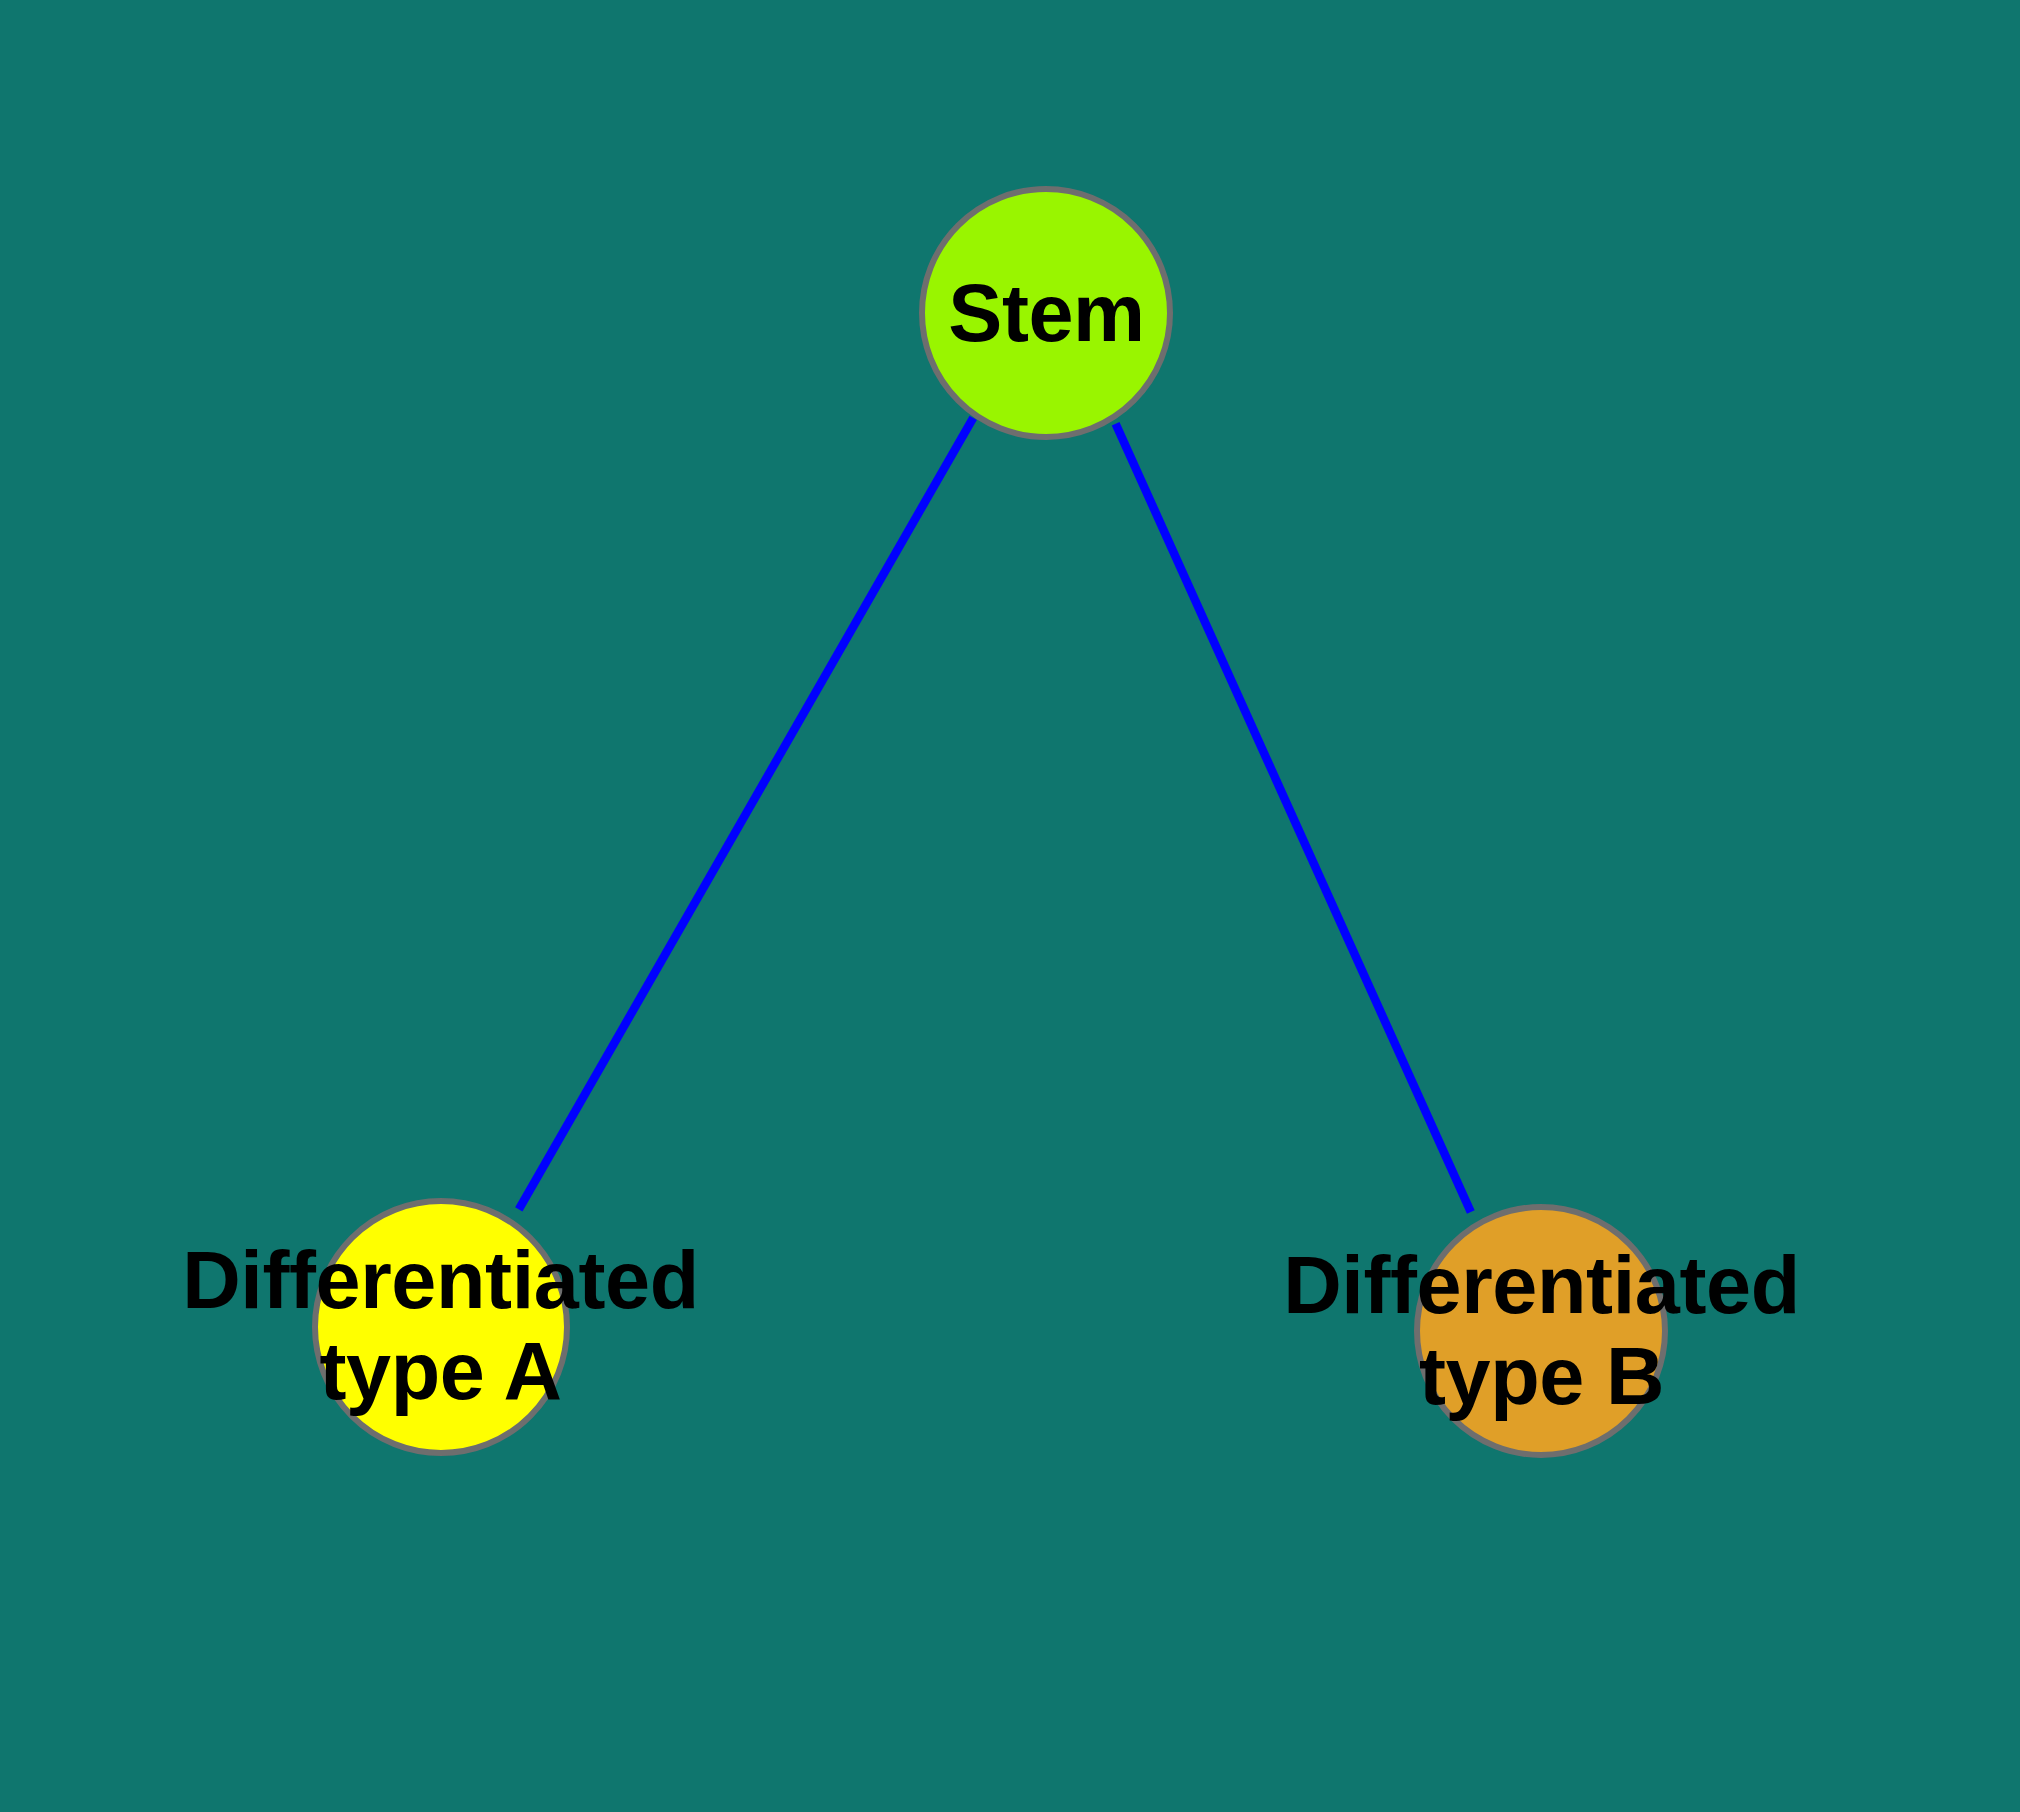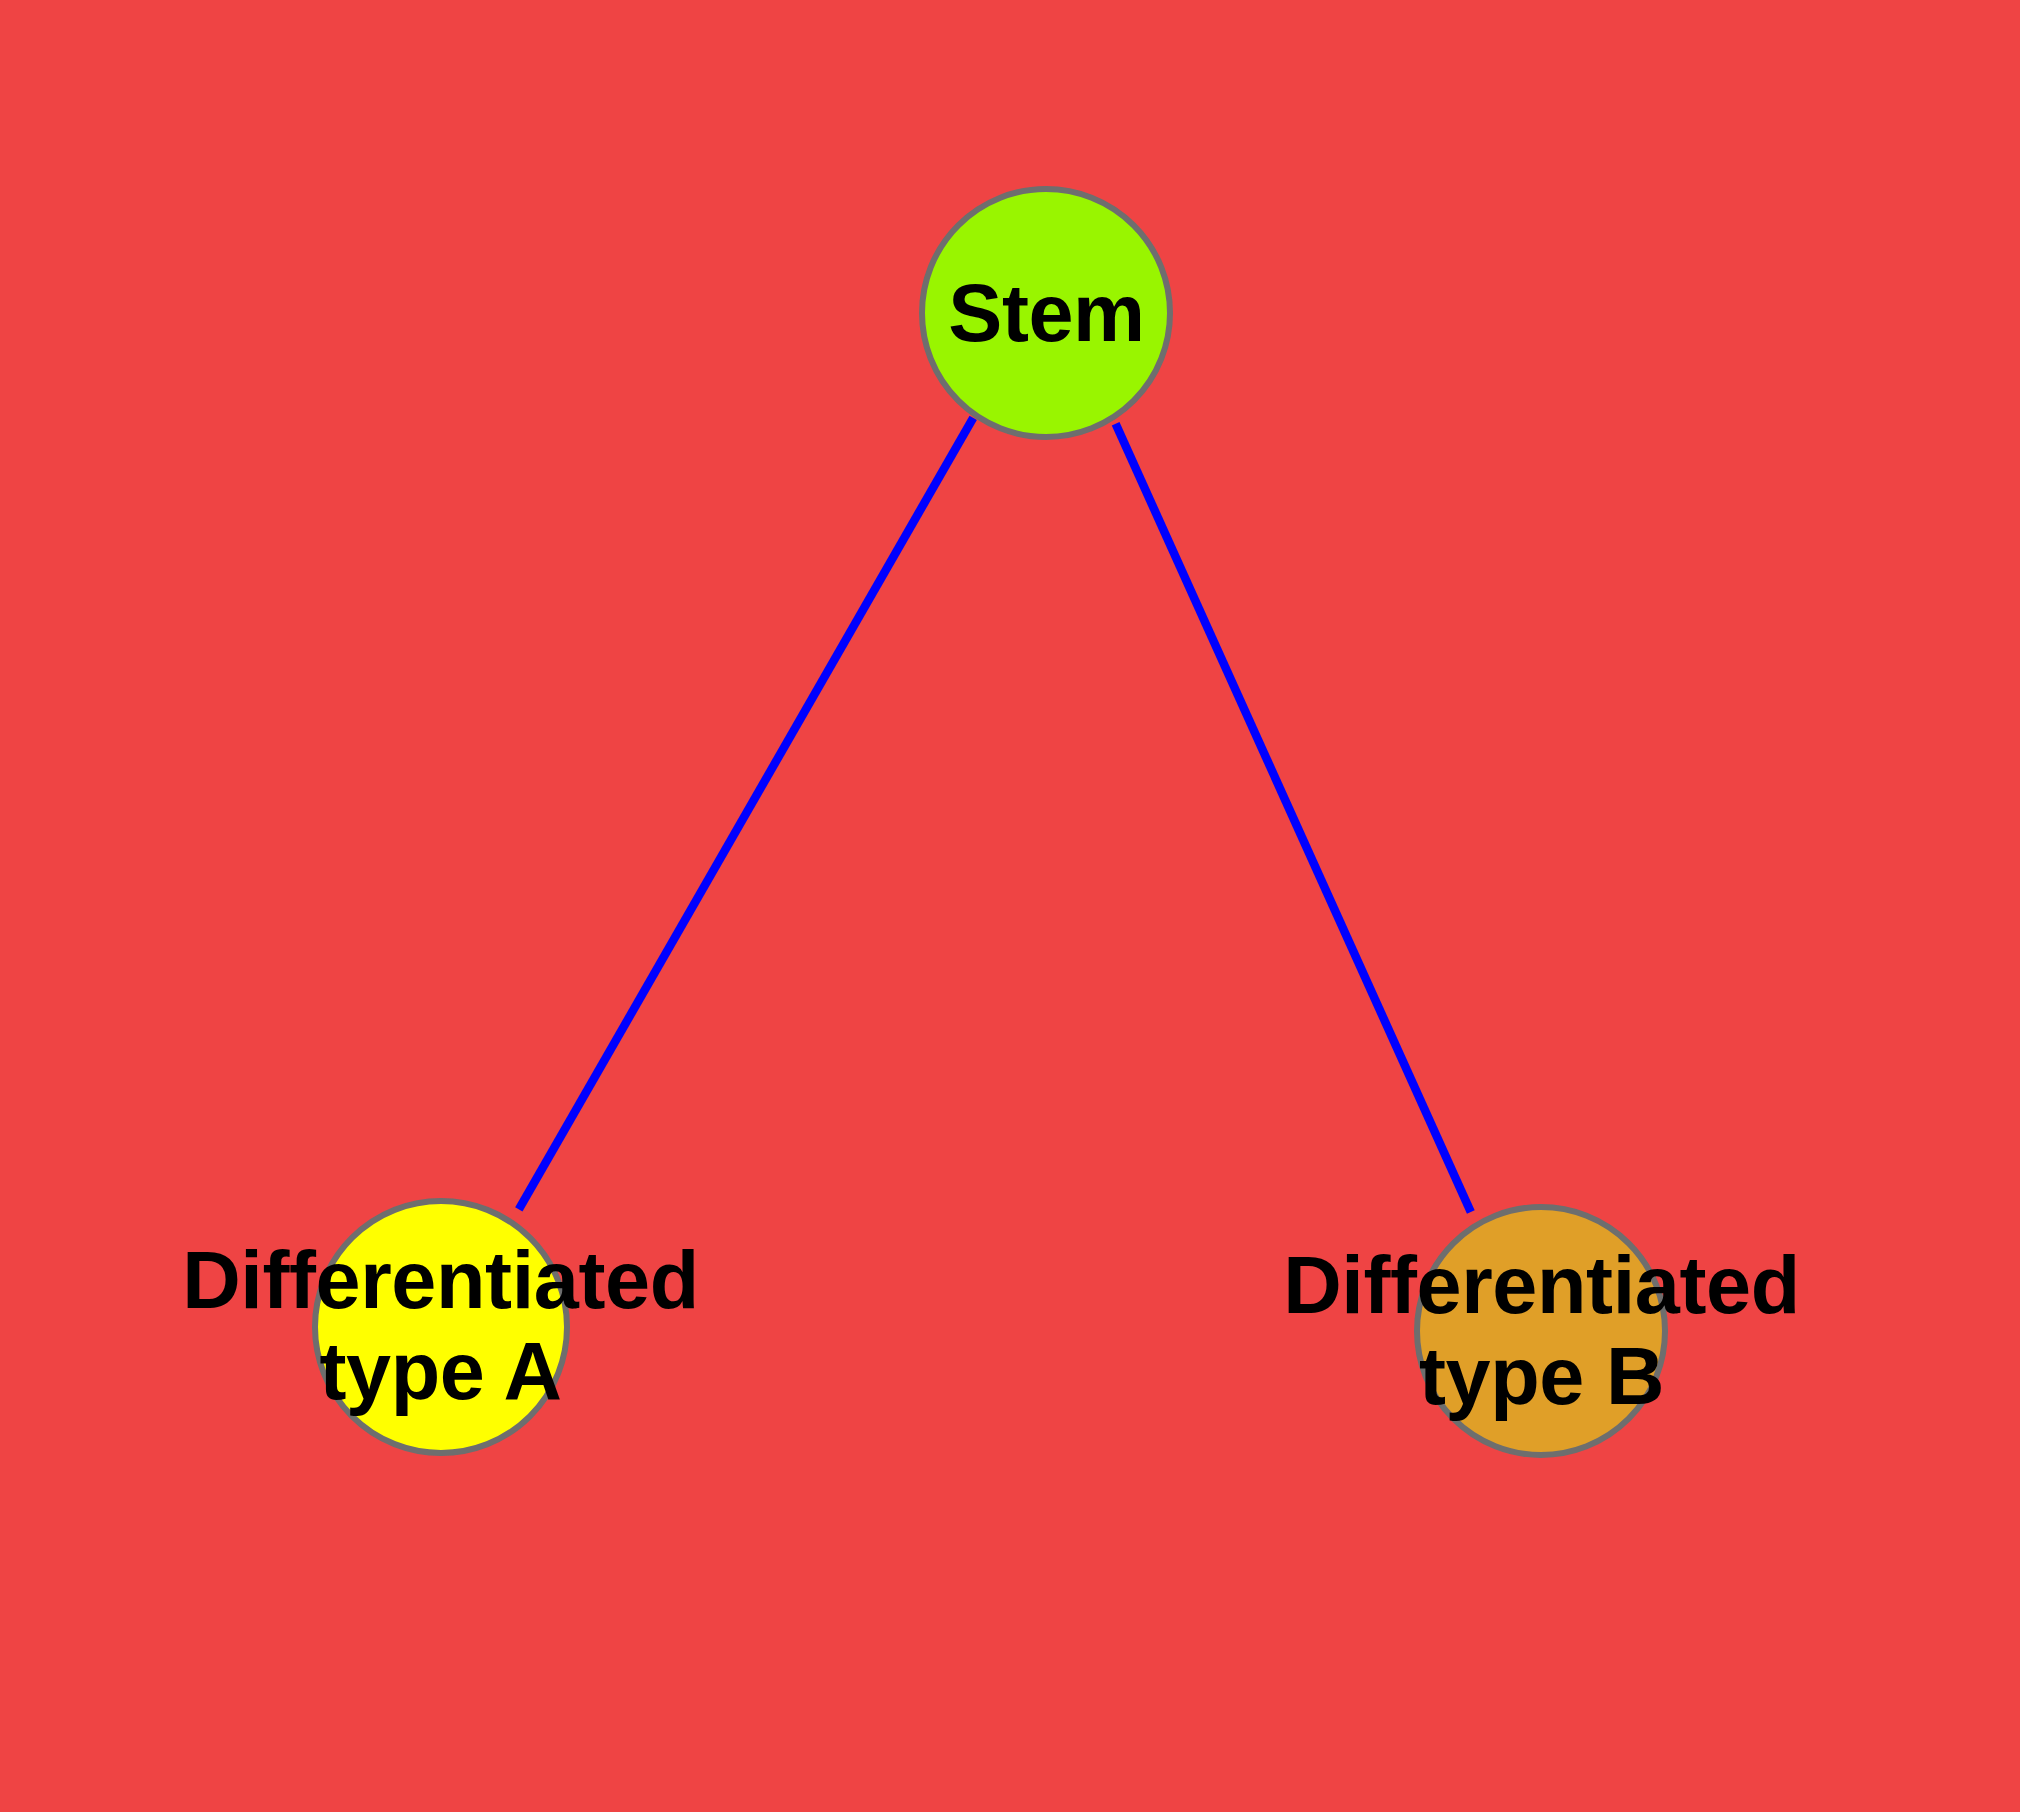--- a/index.html
+++ b/index.html
@@ -41,21 +41,21 @@
     color: #000000;
     white-space: pre;
     line-height: 1.12;
     letter-spacing: -0.4px;
     pointer-events: none;
   }
 </style>
 </head>
 <body>
 
-<div id="canvas" style="width: 2021px; height: 1812px; background: #ef4444;">
+<div id="canvas" style="width: 2021px; height: 1812px; background: #0f766e;">
   <div id="graph-surface" style="width: 2021px; height: 1812px;">
     <svg id="edge-layer" viewBox="0 0 2384 2138" preserveAspectRatio="none" style="width: 2021px; height: 1812px;">
         <line x1="1148" y1="493" x2="612" y2="1427" stroke="#0000ff" stroke-width="10" stroke-linecap="butt"></line>
         <line x1="1316" y1="500" x2="1735" y2="1430" stroke="#0000ff" stroke-width="10" stroke-linecap="butt"></line>
       </svg>
     <div id="node-layer">
         <div class="node" style="left: 919px; top: 186px; width: 254px; height: 254px; background: rgb(153, 245, 0); border: 6px solid rgb(110, 110, 110);"></div>
         <div class="node" style="left: 312px; top: 1198px; width: 258px; height: 258px; background: rgb(255, 255, 0); border: 6px solid rgb(110, 110, 110);"></div>
         <div class="node" style="left: 1414px; top: 1204px; width: 254px; height: 254px; background: rgb(224, 159, 40); border: 6px solid rgb(110, 110, 110);"></div>
         <div class="node-label" style="font-size: 81px; color: rgb(0, 0, 0); width: 2021px; left: 36px; top: 268px;">Stem</div>

